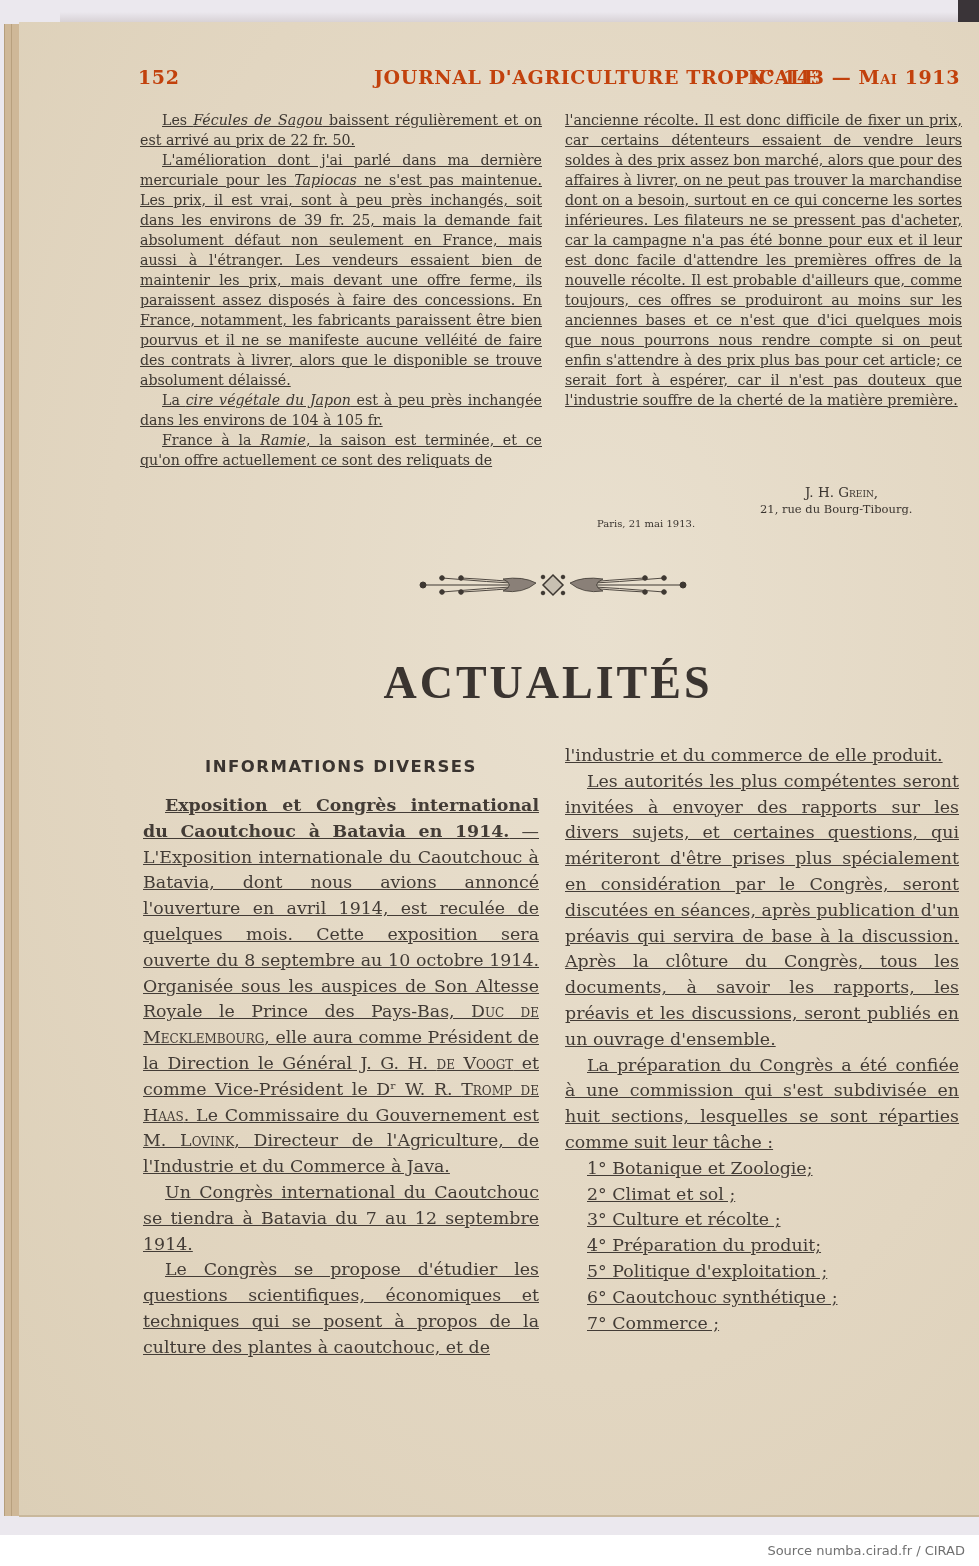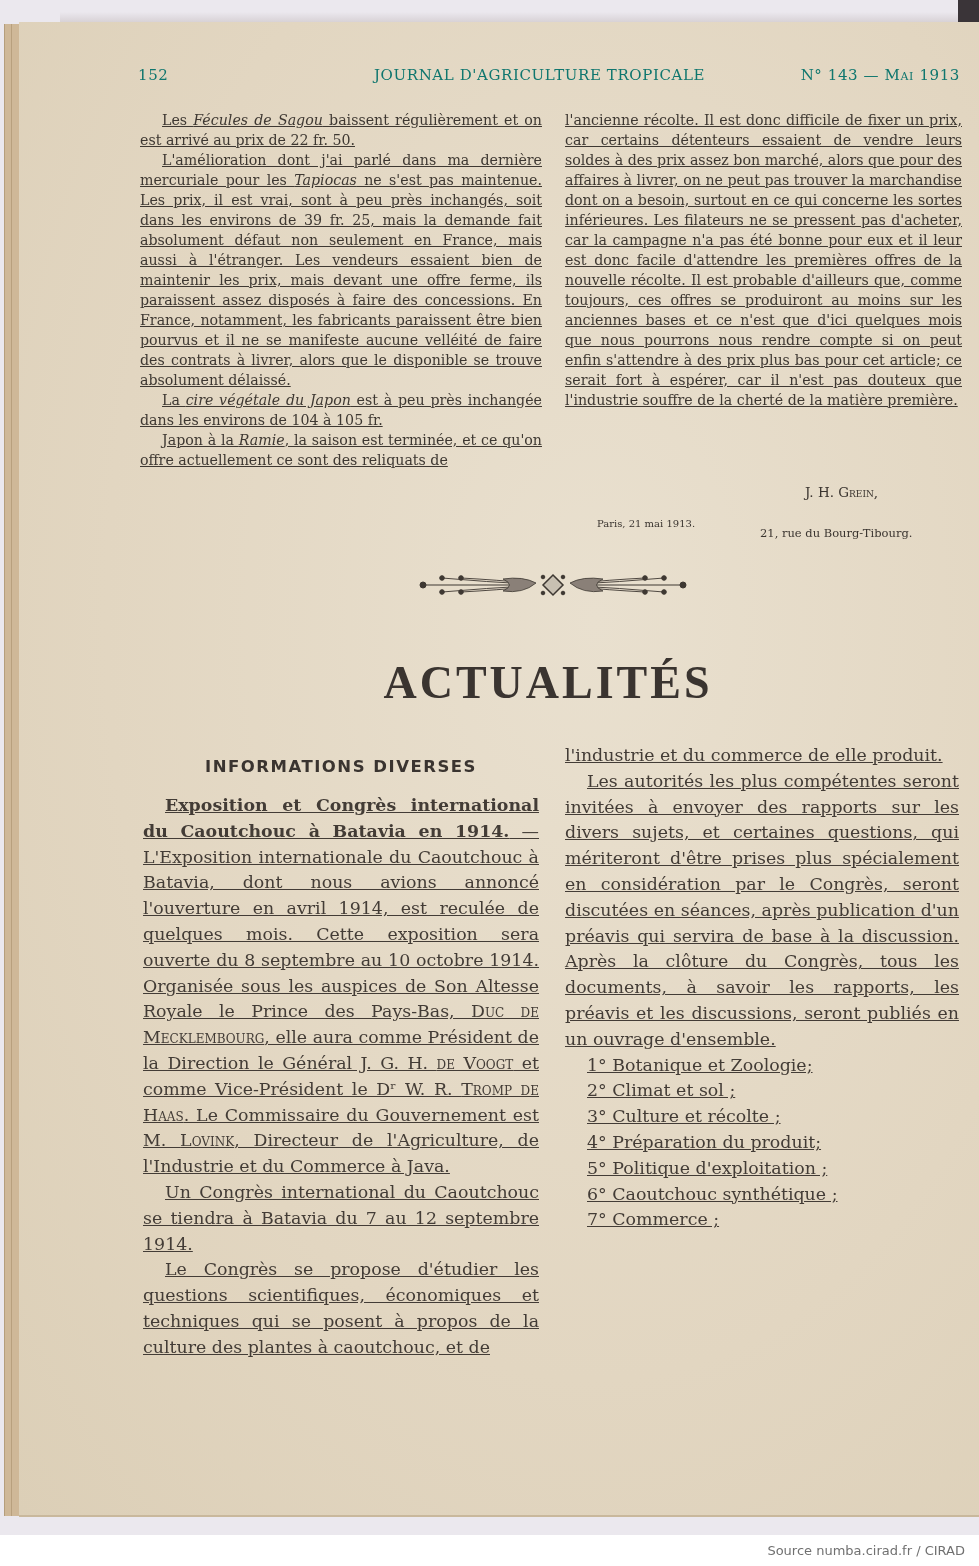--- a/index.html
+++ b/index.html
@@ -11,37 +11,37 @@
     background: #cfb898; border-left: 1px solid #b59e7c; }
   .page-stack::before { content: ""; position: absolute; left: 6px; top: 0; bottom: 0; width: 1px; background: #b8a07e; }
   .page { position: absolute; left: 19px; top: 22px; width: 960px; height: 1495px;
     background: #e4d9c6;
     background-image: radial-gradient(ellipse at 60% 40%, #e9e0cf 0%, #e2d6c1 60%, #dccfb7 100%);
     border-bottom: 2px solid #c9b89c; }
   .shadow-top { position: absolute; left: 60px; top: 12px; width: 900px; height: 10px; background: linear-gradient(#ebe8ee, #d8d2d6); }
   .dark-corner { position: absolute; left: 958px; top: 0; width: 21px; height: 22px; background: #3a3438; }
 
   .running-head { position: absolute; top: 66px; left: 138px; width: 822px; height: 22px;
-    font-size: 15px; letter-spacing: 0.6px; color: #0f766e; }
+    font-size: 19px; letter-spacing: 0.6px; color: #c2410c; font-weight: bold; }
   .running-head .pg { position: absolute; left: 0; top: 0; }
   .running-head .journal { position: absolute; left: 236px; top: 0; text-align: center; }
   .running-head .issue { position: absolute; right: 0; top: 0; }
   .sc { font-variant: small-caps; }
 
   .col { position: absolute; font-size: 14.2px; line-height: 20px; text-align: justify; color: #3e3832; text-decoration: underline; }
   .col p { text-indent: 22px; }
   .col p.noindent { text-indent: 0; }
   .col em { font-style: italic; }
 
   .col-top-left { left: 140px; top: 110px; width: 402px; }
   .col-top-right { left: 565px; top: 110px; width: 397px; }
 
   .signature { position: absolute; left: 565px; top: 484px; width: 397px; font-size: 13px; }
   .sig-name { position: absolute; left: 240px; top: 0; font-size: 13.5px; }
-  .sig-addr { position: absolute; left: 195px; top: 18px; font-size: 11.5px; margin-top: 24px; }
+  .sig-addr { position: absolute; left: 195px; top: 18px; font-size: 11.5px; }
   .sig-date { position: absolute; left: 32px; top: 34px; font-size: 10px; }
 
   .ornament { position: absolute; left: 408px; top: 570px; width: 290px; height: 30px; }
 
   .section-title { position: absolute; left: 0; top: 656px; width: 1096px; text-align: center;
     font-family: "Liberation Serif", "DejaVu Serif", serif; font-size: 46px; letter-spacing: 3px;
     font-weight: bold; color: #3a3430; }
 
   .sub-heading { position: absolute; left: 140px; top: 757px; width: 402px; text-align: center;
     font-family: "DejaVu Sans", "Liberation Sans", sans-serif; font-weight: bold; font-size: 16.5px;
@@ -70,21 +70,21 @@
 <div class="running-head">
   <span class="pg">152</span>
   <span class="journal">JOURNAL D'AGRICULTURE TROPICALE</span>
   <span class="issue"><span>N° 143 — </span><span class="sc">Mai</span><span> 1913</span></span>
 </div>
 
 <div class="col col-top-left" id="merc-left">
     <p><span>Les </span><em>Fécules de Sagou</em><span> baissent régulièrement et on est arrivé au prix de 22 fr. 50.</span></p>
     <p><span>L'amélioration dont j'ai parlé dans ma dernière mercuriale pour les </span><em>Tapiocas</em><span> ne s'est pas maintenue. Les prix, il est vrai, sont à peu près inchangés, soit dans les environs de 39 fr. 25, mais la demande fait absolument défaut non seulement en France, mais aussi à l'étranger. Les vendeurs essaient bien de maintenir les prix, mais devant une offre ferme, ils paraissent assez disposés à faire des concessions. En France, notamment, les fabricants paraissent être bien pourvus et il ne se manifeste aucune velléité de faire des contrats à livrer, alors que le disponible se trouve absolument délaissé.</span></p>
     <p><span>La </span><em>cire végétale du Japon</em><span> est à peu près inchangée dans les environs de 104 à 105 fr.</span></p>
-    <p><span>Japon à la </span><em>Ramie</em><span>, la saison est terminée, et ce qu'on offre actuellement ce sont des reliquats de</span></p>
+    <p><span>France à la </span><em>Ramie</em><span>, la saison est terminée, et ce qu'on offre actuellement ce sont des reliquats de</span></p>
   </div>
 
 <div class="col col-top-right">
   <p class="noindent">l'ancienne récolte. Il est donc difficile de fixer un prix, car certains détenteurs essaient de vendre leurs soldes à des prix assez bon marché, alors que pour des affaires à livrer, on ne peut pas trouver la marchandise dont on a besoin, surtout en ce qui concerne les sortes inférieures. Les filateurs ne se pressent pas d'acheter, car la campagne n'a pas été bonne pour eux et il leur est donc facile d'attendre les premières offres de la nouvelle récolte. Il est probable d'ailleurs que, comme toujours, ces offres se produiront au moins sur les anciennes bases et ce n'est que d'ici quelques mois que nous pourrons nous rendre compte si on peut enfin s'attendre à des prix plus bas pour cet article; ce serait fort à espérer, car il n'est pas douteux que l'industrie souffre de la cherté de la matière première.</p>
 </div>
 
 <div class="signature">
   <span class="sig-name sc">J. H. Grein,</span>
   <span class="sig-addr">21, rue du Bourg-Tibourg.</span>
   <span class="sig-date">Paris, 21 mai 1913.</span>
@@ -121,20 +121,21 @@
 
 <div class="col col-bot col-bot-left">
   <p><span class="lead">Exposition et Congrès international du Caoutchouc à Batavia en 1914.</span><span> — L'Exposition internationale du Caoutchouc à Batavia, dont nous avions annoncé l'ouverture en avril 1914, est reculée de quelques mois. Cette exposition sera ouverte du 8 septembre au 10 octobre 1914. Organisée sous les auspices de Son Altesse Royale le Prince des Pays-Bas, </span><span class="sc">Duc de Mecklembourg</span><span>, elle aura comme Président de la Direction le Général J. G. H. </span><span class="sc">de Voogt</span><span> et comme Vice-Président le Dʳ W. R. </span><span class="sc">Tromp de Haas</span><span>. Le Commissaire du Gouvernement est M. </span><span class="sc">Lovink</span><span>, Directeur de l'Agriculture, de l'Industrie et du Commerce à Java.</span></p>
   <p>Un Congrès international du Caoutchouc se tiendra à Batavia du 7 au 12 septembre 1914.</p>
   <p>Le Congrès se propose d'étudier les questions scientifiques, économiques et techniques qui se posent à propos de la culture des plantes à caoutchouc, et de</p>
 </div>
 
 <div class="col col-bot col-bot-right">
   <p class="noindent">l'industrie et du commerce de elle produit.</p>
   <p>Les autorités les plus compétentes seront invitées à envoyer des rapports sur les divers sujets, et certaines questions, qui mériteront d'être prises plus spécialement en considération par le Congrès, seront discutées en séances, après publication d'un préavis qui servira de base à la discussion. Après la clôture du Congrès, tous les documents, à savoir les rapports, les préavis et les discussions, seront publiés en un ouvrage d'ensemble.</p>
+  <p>La préparation du Congrès a été confiée à une commission qui s'est subdivisée en huit sections, lesquelles se sont réparties comme suit leur tâche :</p>
   <ul class="list">
     <li>1° Botanique et Zoologie;</li>
     <li>2° Climat et sol ;</li>
     <li>3° Culture et récolte ;</li>
     <li>4° Préparation du produit;</li>
     <li>5° Politique d'exploitation ;</li>
     <li>6° Caoutchouc synthétique ;</li>
     <li>7° Commerce ;</li>
   </ul>
 </div>

